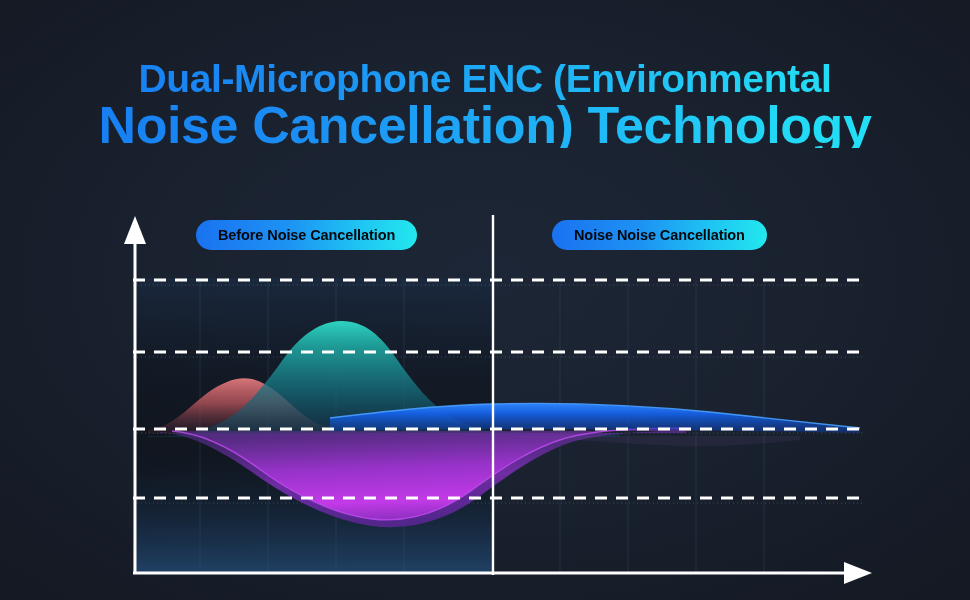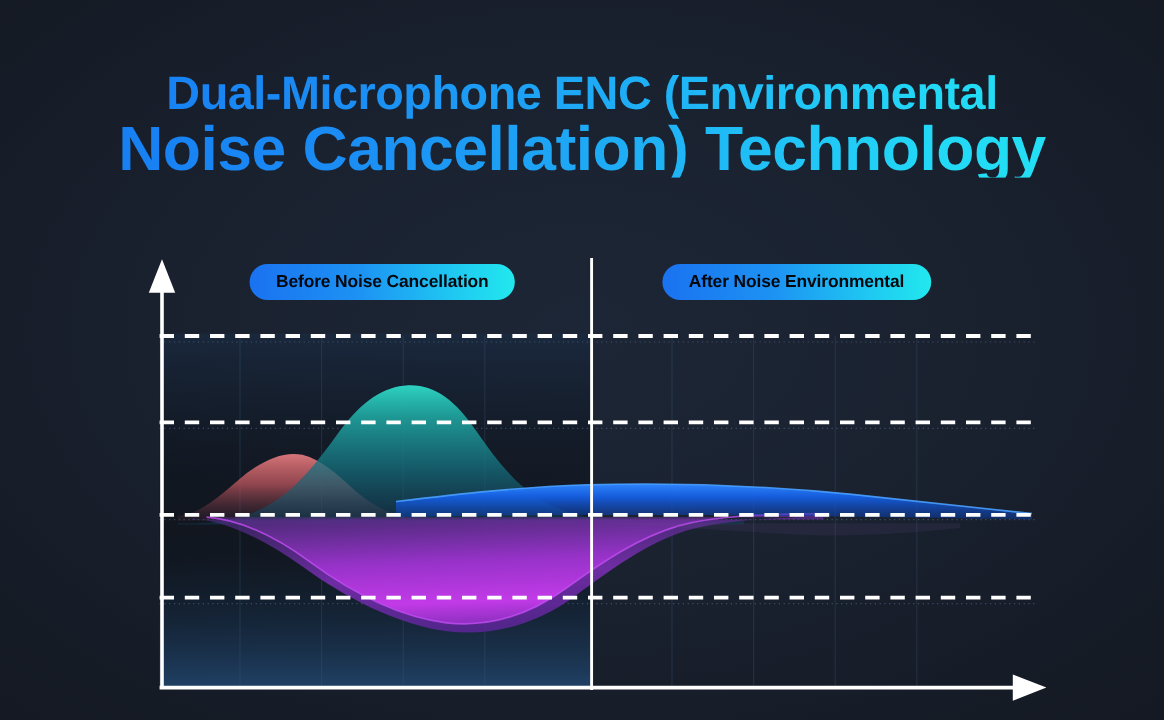--- a/index.html
+++ b/index.html
@@ -59,21 +59,21 @@
     border-radius: 16px;
     color: #04070c;
     font-size: 14.5px;
     font-weight: bold;
     text-align: center;
     letter-spacing: -0.1px;
     white-space: nowrap;
     padding: 0 22px;
     background-image: linear-gradient(90deg, #1A72F0 0%, #1D93F3 42%, #1FC4F2 74%, #22E8EE 100%);
   }
-  #badge-before { left: 208px; top: 220px; }
+  #badge-before { left: 196px; top: 220px; }
   #badge-after  { left: 552px; top: 220px; }
 </style>
 </head>
 <body>
 
 <div id="stage">
 
   <div id="title-block">
     <span class="title-line l1">Dual-Microphone ENC (Environmental</span>
     <span class="title-line l2">Noise Cancellation) Technology</span>
@@ -216,15 +216,15 @@
 
     <line x1="135" y1="240" x2="135" y2="574" stroke="#ffffff" stroke-width="3"></line>
     <polygon points="135,216 124,244 146,244" fill="#ffffff"></polygon>
 
     <line x1="133" y1="573" x2="848" y2="573" stroke="#ffffff" stroke-width="3"></line>
     <polygon points="872,573 844,562 844,584" fill="#ffffff"></polygon>
   </svg>
 
   <div class="badge" id="badge-before">Before Noise Cancellation</div>
 
-  <div class="badge" id="badge-after">After Noise Environmental</div>
+  <div class="badge" id="badge-after">Noise Noise Cancellation</div>
 
 </div>
 
 </body></html>

